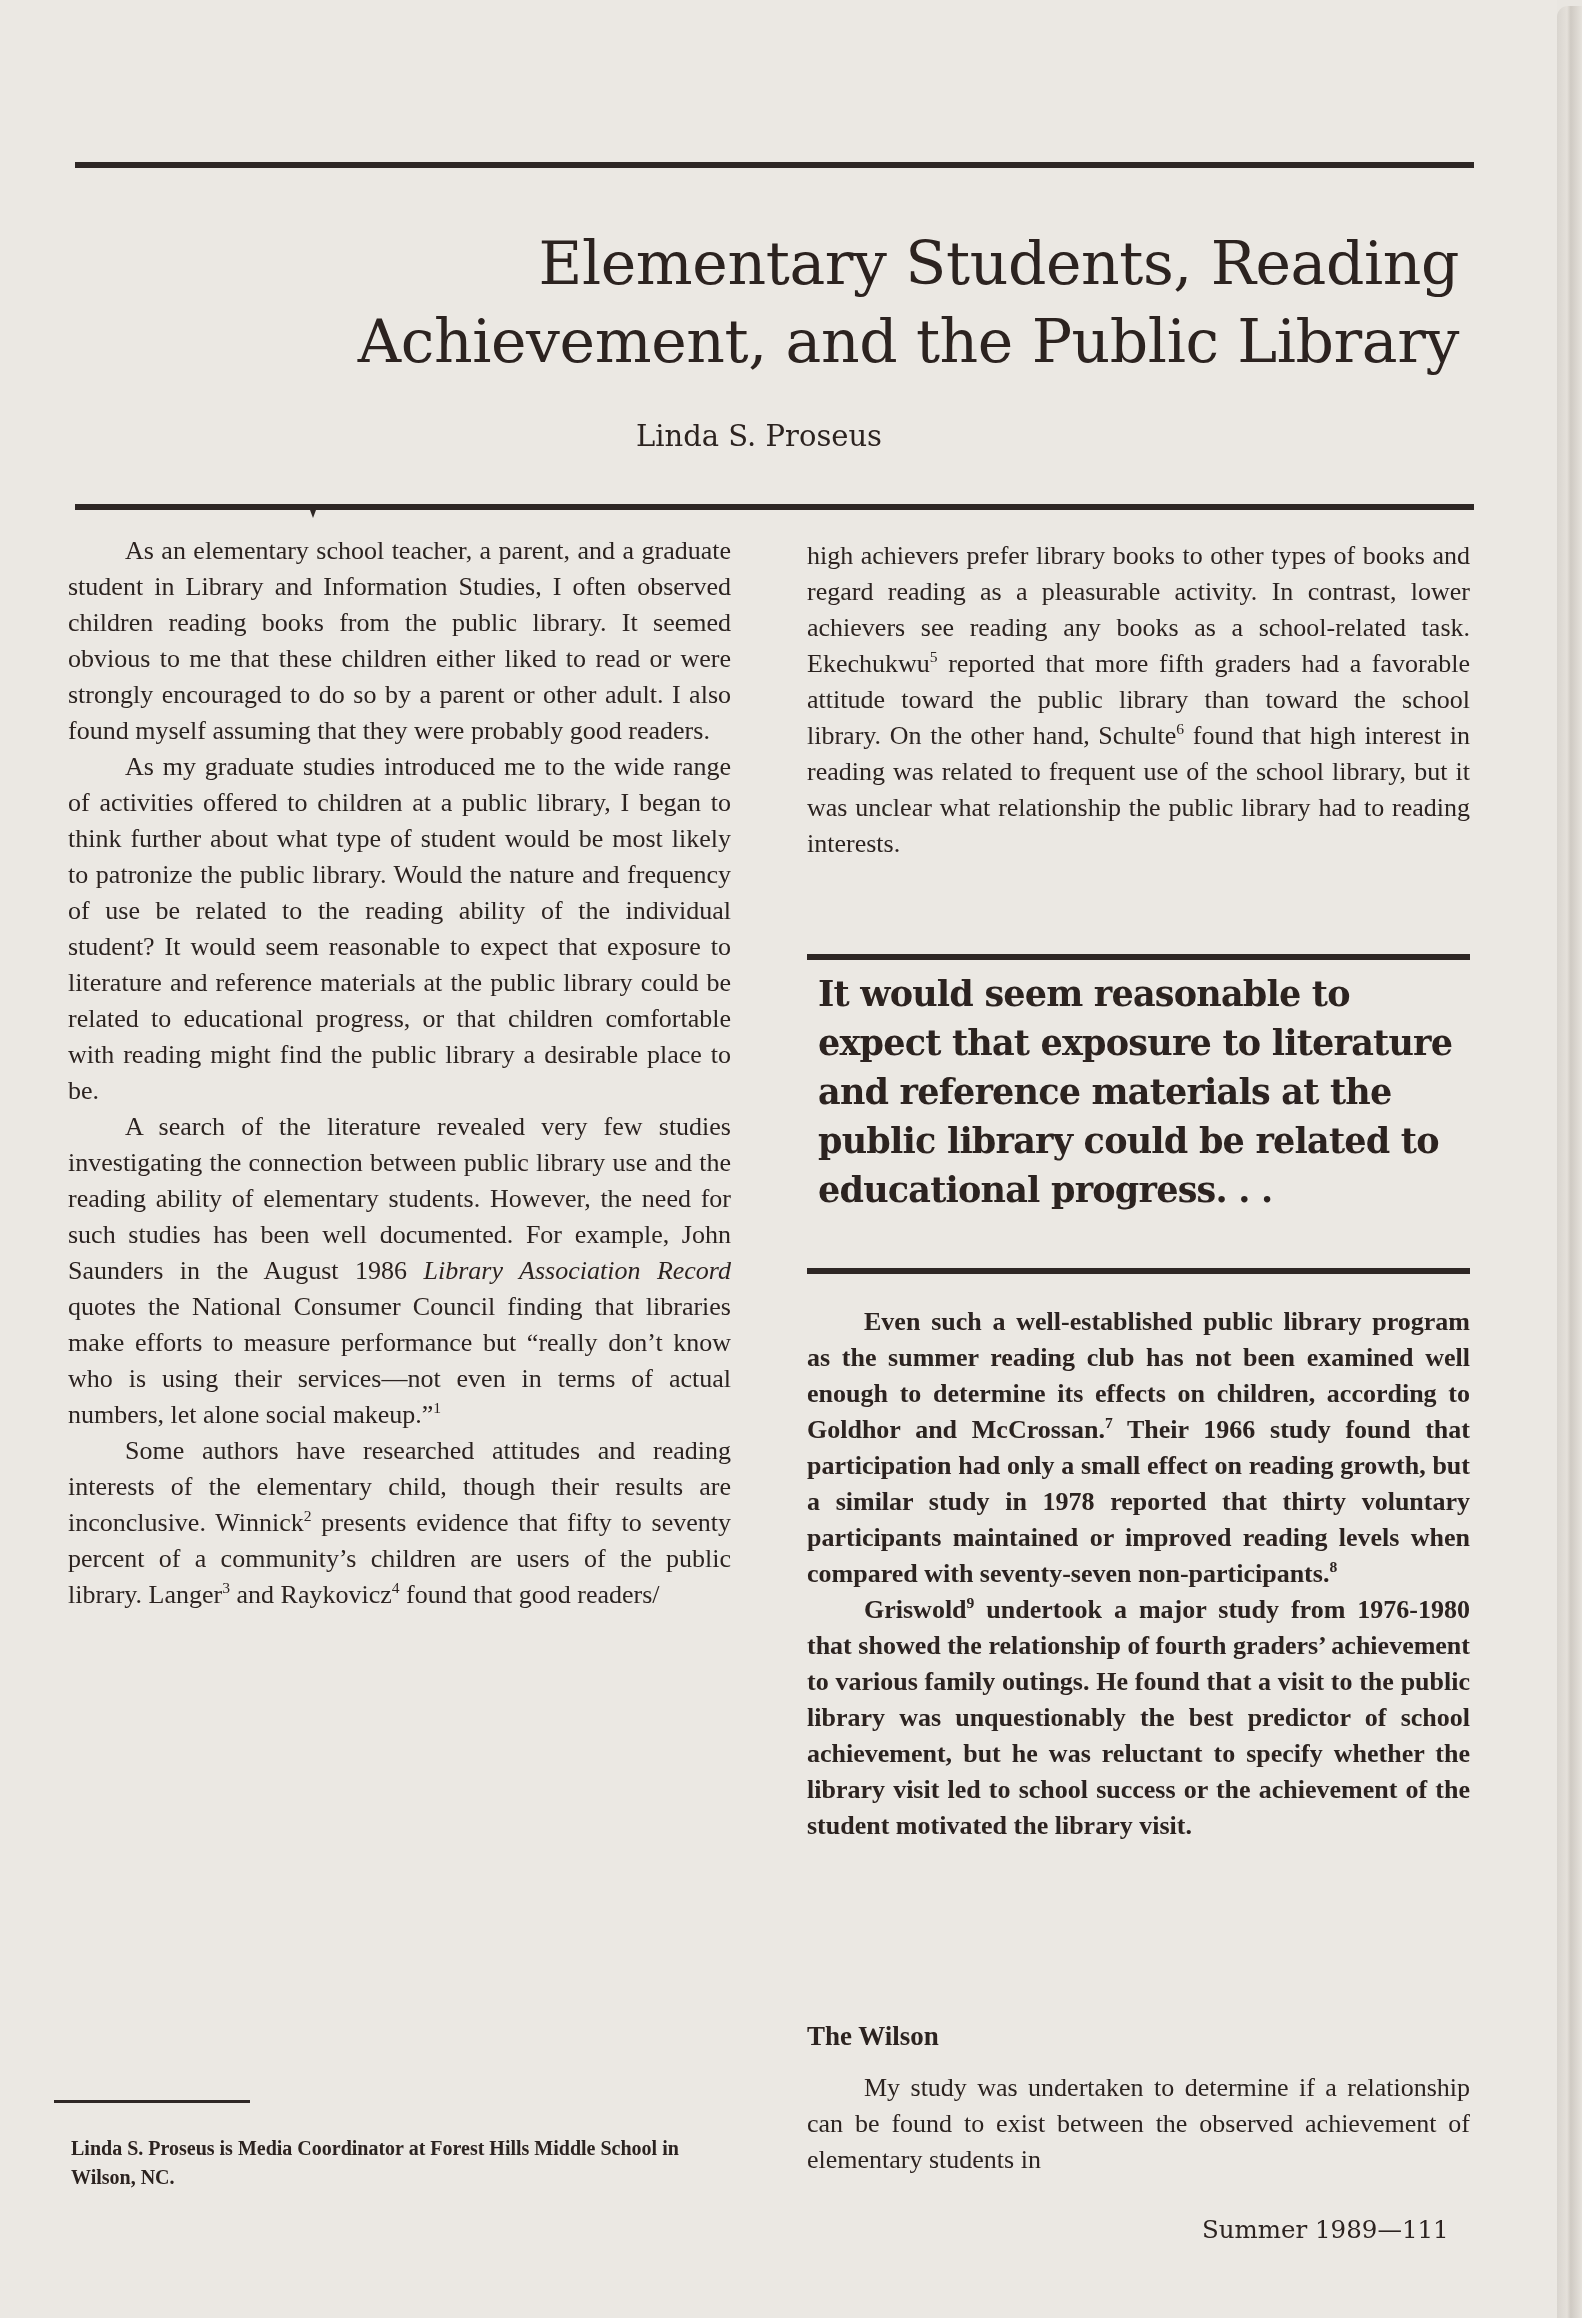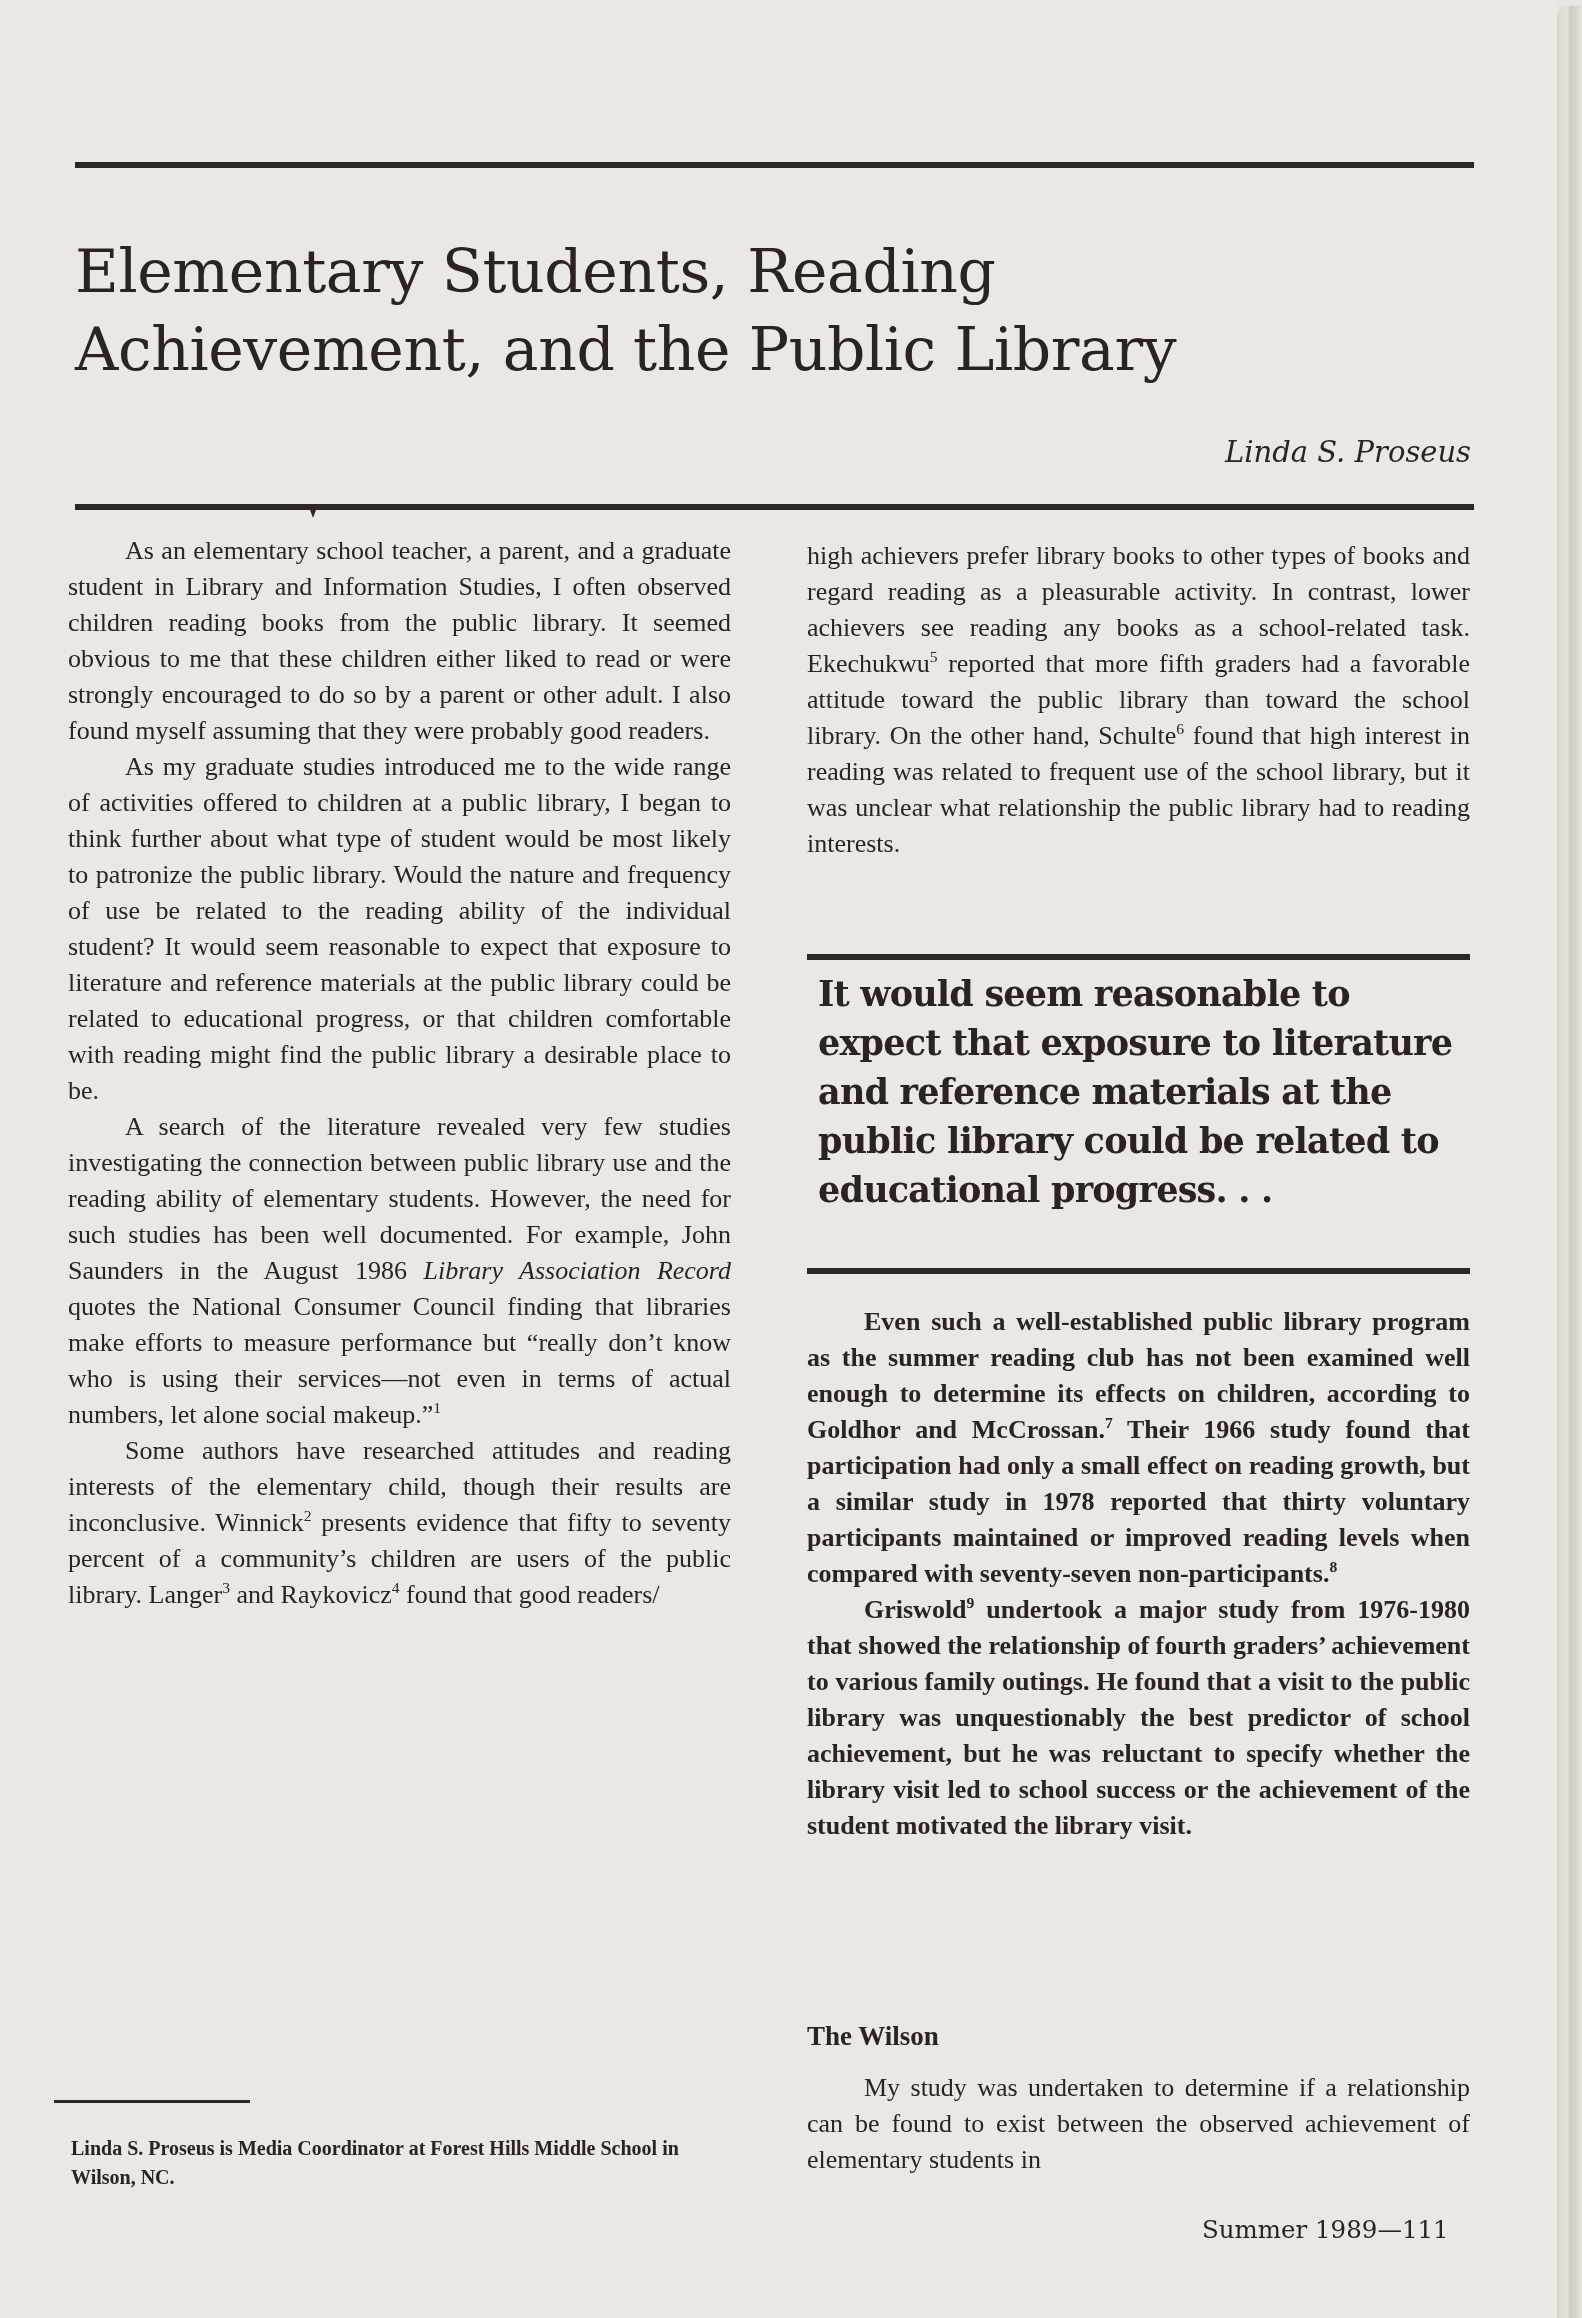--- a/index.html
+++ b/index.html
@@ -27,36 +27,35 @@
     }
     .rule {
       position: absolute;
       background: #2e2725;
       height: 6.3px;
     }
     .title {
       position: absolute;
       left: 63px; width: 1392px;
       top: 220px;
-      text-align: left;
+      text-align: right;
       font-family: "DejaVu Serif", serif;
       font-size: 60px;
       line-height: 78px;
       font-weight: normal;
       letter-spacing: -0.4px;
-      margin: 12px;
+      margin: 4px;
     }
     .byline {
       position: absolute;
       left: 63px; width: 1392px;
       top: 419px;
-      text-align: right;
+      text-align: center;
       font-size: 29px;
-      margin: 16px;
-      font-style: italic;
+      margin: 0;
     }
     .col {
       position: absolute;
       width: 663px;
       font-family: "Liberation Serif", serif;
       font-size: 26px;
       line-height: 36px;
       text-align: justify;
       hyphens: none;
     }

